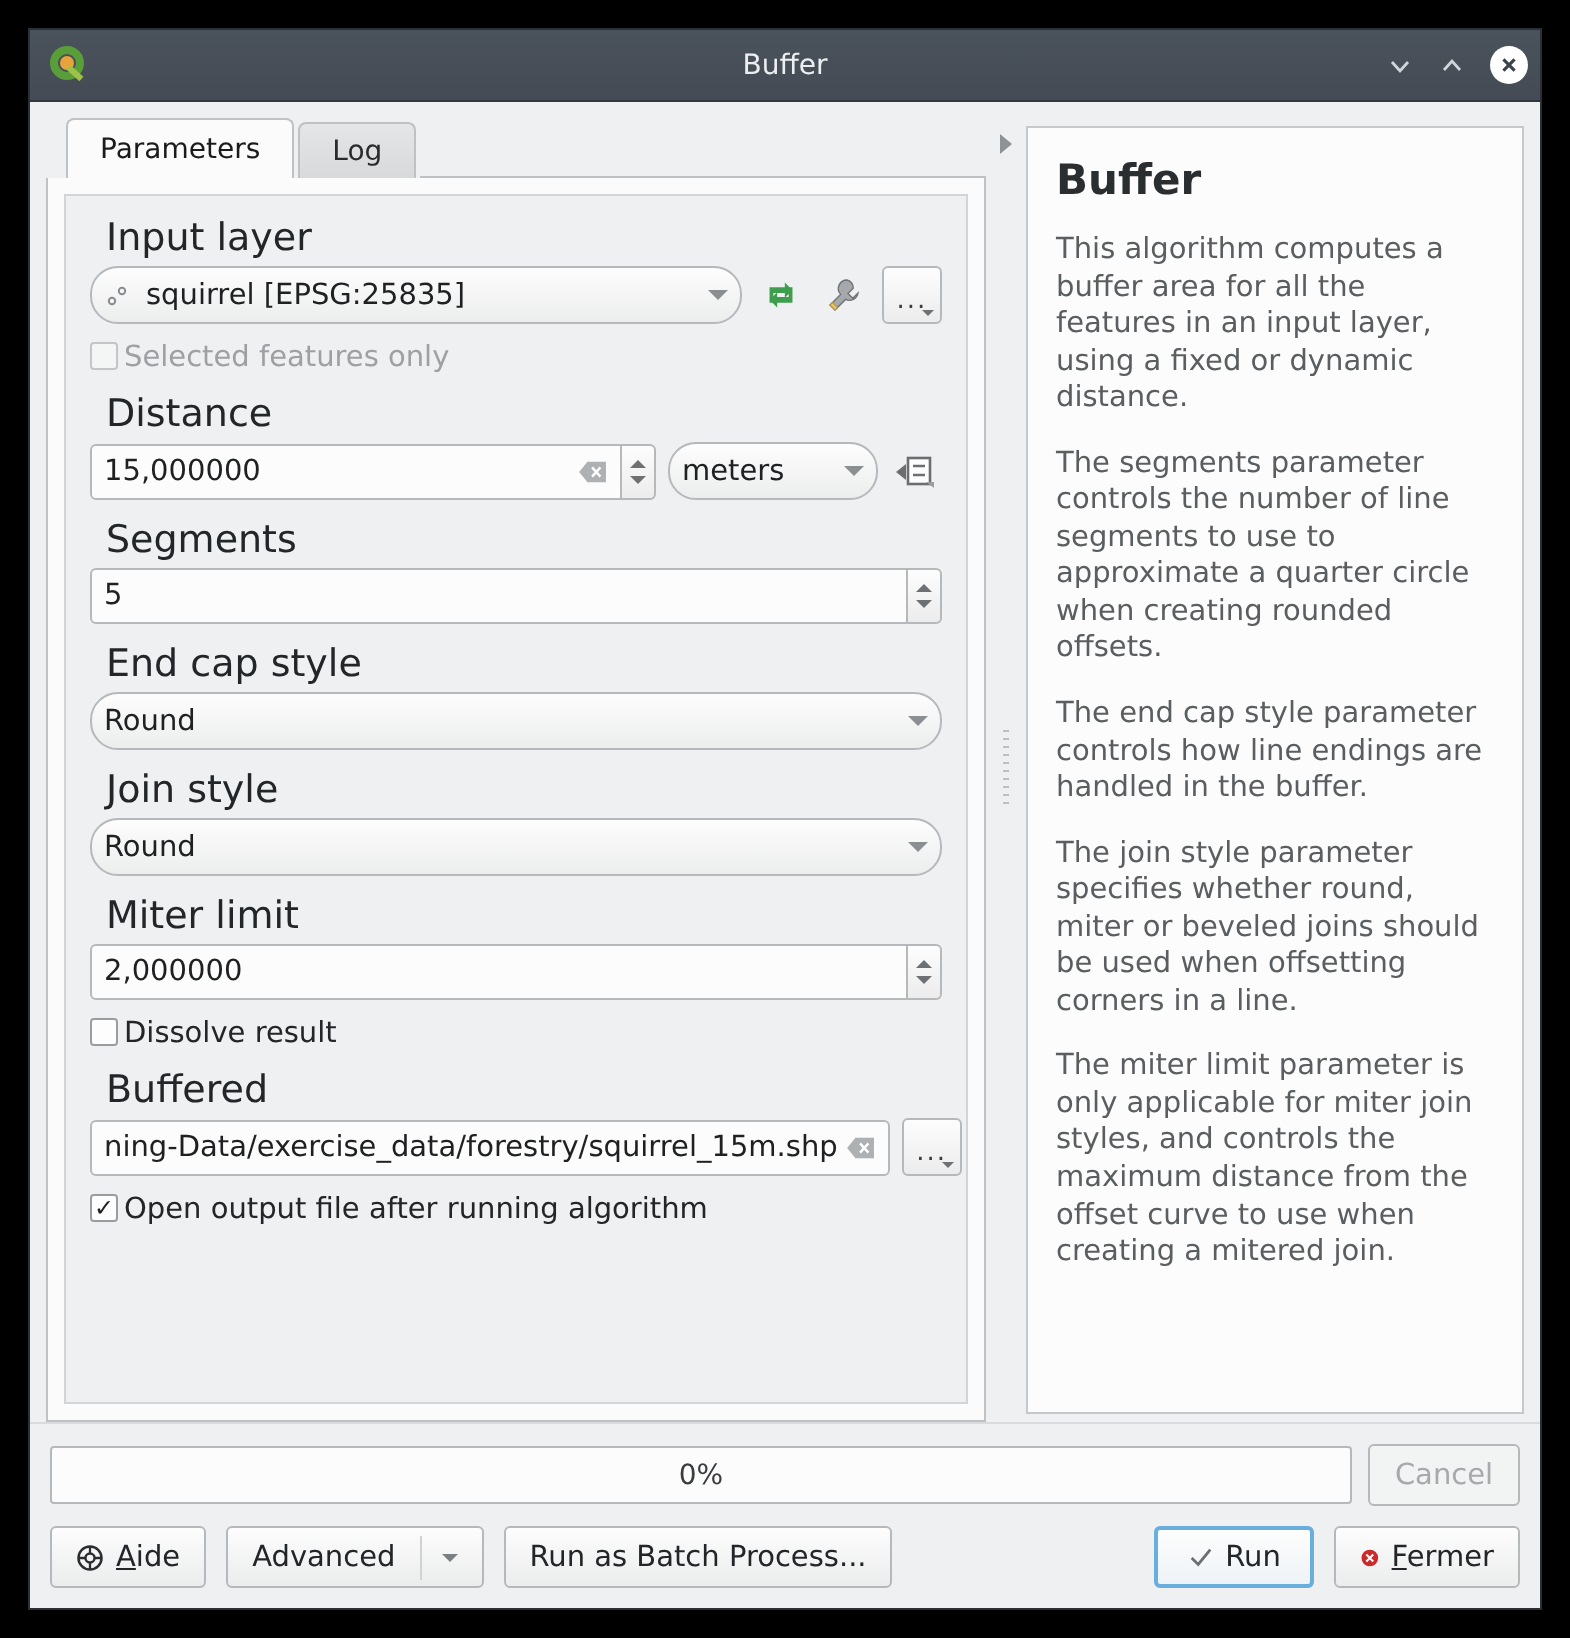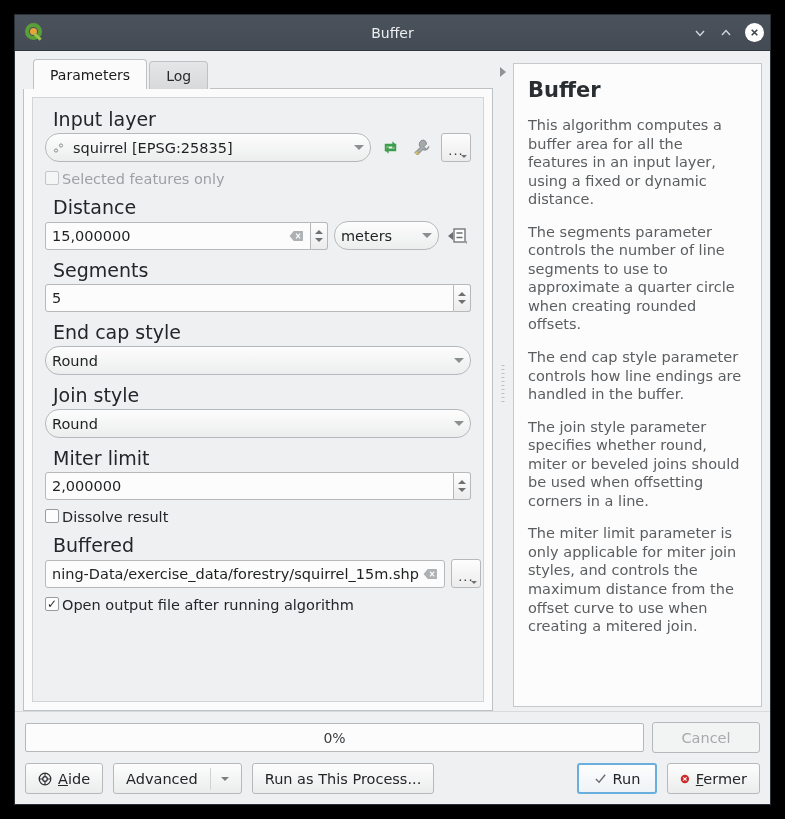--- a/index.html
+++ b/index.html
@@ -532,40 +532,40 @@
       <p>The join style parameter specifies whether round, miter or beveled joins should be used when offsetting corners in a line.</p>
       <p>The miter limit parameter is only applicable for miter join styles, and controls the maximum distance from the offset curve to use when creating a mitered join.</p>
     </div>
   </div>
 
   <div class="bottom">
     <div class="progressrow">
       <div class="progress">
         <span>0%</span>
       </div>
-      <div class="btn disabled" style="width:108px;">
+      <div class="btn disabled" style="width:76px;">
         <span>Cancel</span>
       </div>
     </div>
     <div class="btnrow">
       <div class="btn">
         <svg width="14" height="14" viewBox="0 0 16 16">
           <circle cx="8" cy="8" r="6.6" fill="none" stroke="#2b2e31" stroke-width="1.4"></circle>
           <circle cx="8" cy="8" r="2.6" fill="none" stroke="#2b2e31" stroke-width="1.4"></circle>
           <path d="M8 1.4 V5.4 M8 10.6 V14.6 M1.4 8 H5.4 M10.6 8 H14.6" stroke="#2b2e31" stroke-width="1.3"></path>
         </svg>
         <span><span class="under">A</span><span>ide</span></span>
       </div>
       <div class="btn">
         <span>Advanced</span>
         <span class="sep-v" style="margin-left:6px;"></span>
         <span class="adv-caret" style="margin-left:4px;"></span>
       </div>
       <div class="btn">
-        <span>Run as This Process...</span>
+        <span>Run as Batch Process...</span>
       </div>
       <div class="spacer"></div>
       <div class="btn focus" style="width:80px;">
         <svg width="13" height="13" viewBox="0 0 14 14">
           <path d="M2 7.5 L5.5 11 L12 3" fill="none" stroke="#6b6f72" stroke-width="1.5"></path>
         </svg>
         <span>Run</span>
       </div>
       <div class="btn" style="width:93px;">
         <svg width="14" height="14" viewBox="0 0 16 16">

